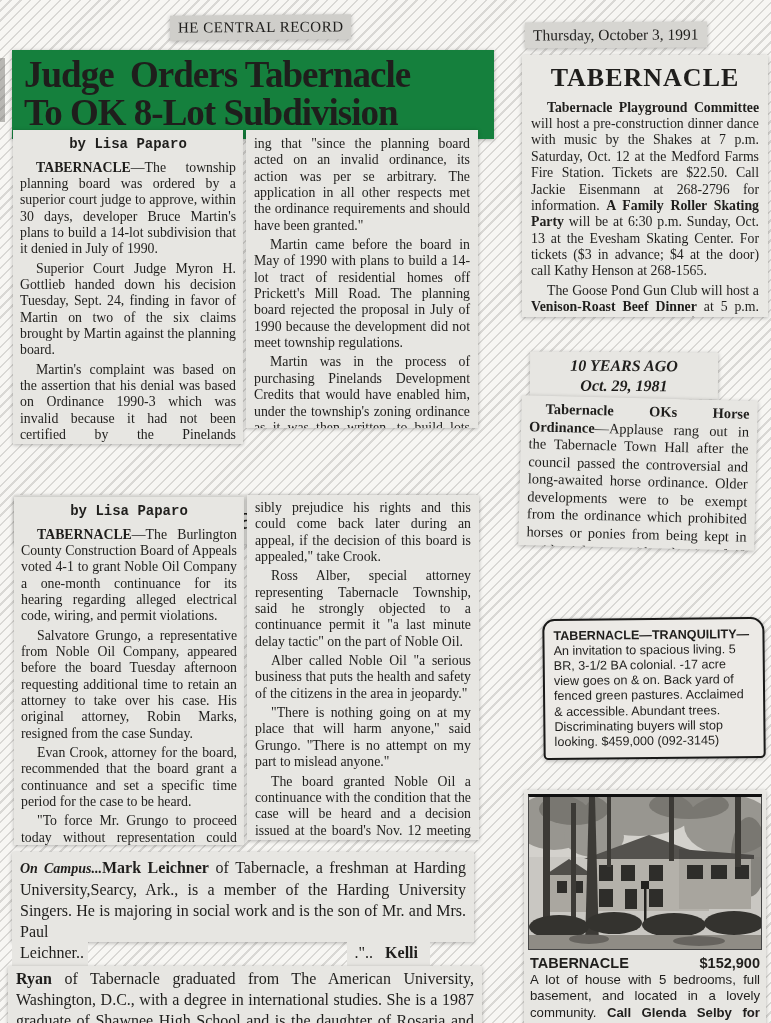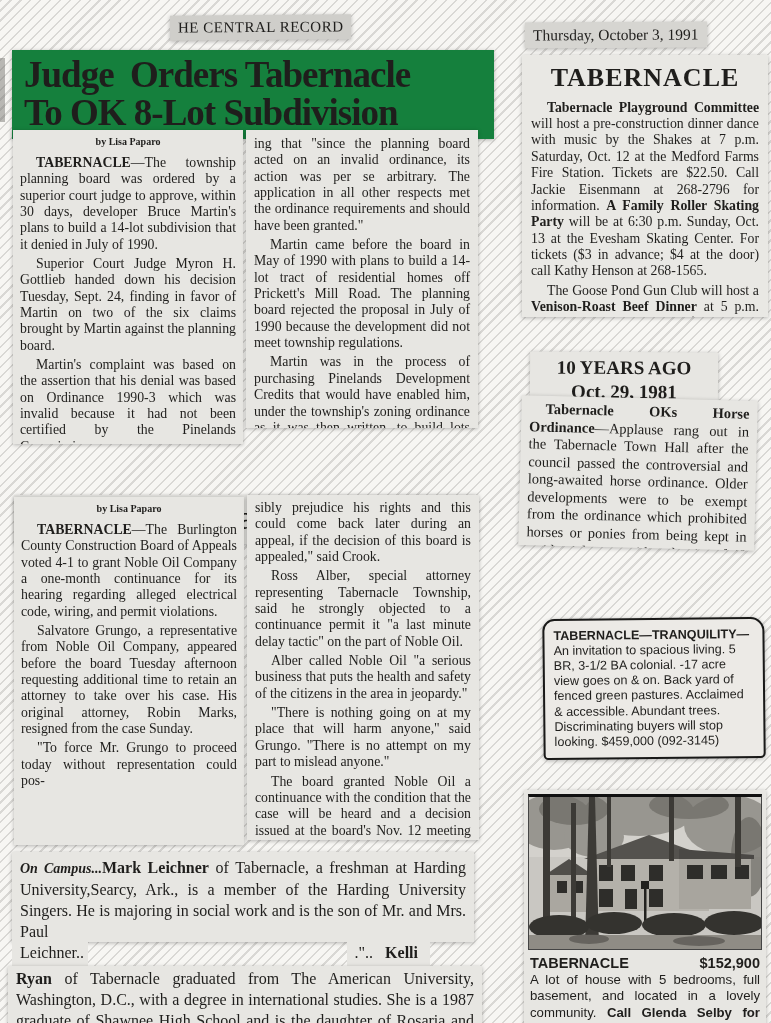--- a/index.html
+++ b/index.html
@@ -19,26 +19,26 @@
   }
   .pre{white-space:pre;}
   .headline1{
     font-weight:bold;font-size:37px;line-height:1.02;letter-spacing:-1px;
     padding:6px 8px 8px 12px;background:#15803d;
   }
   .headline2{
     font-weight:bold;font-size:33px;line-height:1.0;text-align:center;
     padding:7px 6px 9px 6px;background:#e2e1dd;margin-top:48px;
   }
-  .byline{font-weight:bold;font-size:10px;text-align:center;margin:2px 0 7px 0;}
+  .byline{font-weight:bold;font-size:14px;text-align:center;margin:2px 0 7px 0;font-family:Liberation Mono, monospace;}
   .colbody{font-size:13.8px;line-height:1.185;}
   .para{margin:0 0 3px 0;text-indent:16px;text-align:justify;}
   .para.ni{text-indent:0;}
   .news-title{font-weight:bold;font-size:26px;letter-spacing:1px;text-align:center;margin:2px 0 6px 0;}
-  .tenyears-hdr{font-weight:bold;font-size:19px;line-height:1.25;text-align:center;padding:4px 0 3px 0;}
+  .tenyears-hdr{font-weight:bold;font-size:16px;line-height:1.25;text-align:center;padding:4px 0 3px 0;font-style:italic;}
   .masthead{font-size:15px;letter-spacing:0.5px;padding:4px 8px;background:#cfceca;}
   .datetag{font-size:15.5px;padding:4px 8px;background:#d6d5d1;}
   .oncampus{font-size:16px;line-height:1.33;}
   .oncampus .lead{font-size:14px;}
   .ad-box{
     border:2px solid #191918;border-radius:12px 14px 5px 5px;background:#eceae6;
     font-family:"Liberation Sans", sans-serif;font-size:12.6px;line-height:1.2;
     padding:8px 9px;text-align:left;transform:rotate(-0.6deg);
   }
   .photo-ad{background:#e7e6e2;padding:4px 4px 8px 4px;}
@@ -98,27 +98,28 @@
     <p class="para"><span style="font-weight: bold;">Tabernacle OKs Horse Ordinance</span><span>—Applause rang out in the Tabernacle Town Hall after the council passed the controversial and long-awaited horse ordinance. Older developments were to be exempt from the ordinance which prohibited horses or ponies from being kept in residential areas with a density of 40 homes within a 60-acre area.</span></p>
   </div>
 
 <div class="clip headline2" style="left:14px;top:447px;width:462px;box-sizing:border-box;">Noble Oil Hearing Delayed</div>
 
 <div class="clip colbody" style="left:14px;top:497px;width:230px;height:348px;padding:4px 7px;box-sizing:border-box;overflow:hidden;">
   <div class="byline">by Lisa Paparo</div>
   <div>
       <p class="para"><span style="font-weight: bold;">TABERNACLE</span><span>—The Burlington County Construction Board of Appeals voted 4-1 to grant Noble Oil Company a one-month continuance for its hearing regarding alleged electrical code, wiring, and permit violations.</span></p>
       <p class="para"><span>Salvatore Grungo, a representative from Noble Oil Company, appeared before the board Tuesday afternoon requesting additional time to retain an attorney to take over his case.   His original attorney, Robin Marks, resigned from the case Sunday.</span></p>
+      <p class="para"><span>Evan Crook, attorney for the board, recommended that the board grant a continuance and set a specific time period for the case to be heard.</span></p>
       <p class="para"><span>"To force Mr. Grungo to proceed today without representation could pos-</span></p>
     </div>
 </div>
 
 <div class="clip colbody" style="left:247px;top:495px;width:232px;height:345px;padding:5px 8px;box-sizing:border-box;overflow:hidden;">
   <div>
-      <p class="para ni"><span>sibly prejudice his rights and this could come back later during an appeal, if the decision of this board is appealed," said Crook.</span></p>
+      <p class="para ni"><span>sibly prejudice his rights and this could come back later during an appeal, if the decision of this board is appealed," take Crook.</span></p>
       <p class="para"><span>Ross Alber, special attorney representing Tabernacle Township, said he strongly objected to a continuance permit it "a last minute delay tactic" on the part of Noble Oil.</span></p>
       <p class="para"><span>Alber called Noble Oil  "a serious business that puts the health and safety of the citizens in the area in jeopardy."</span></p>
       <p class="para"><span>"There is nothing going on at my place that will harm anyone," said Grungo. "There is no attempt on my part to mislead anyone."</span></p>
       <p class="para"><span>The board granted Noble Oil a continuance with the condition that the case will be heard and a decision issued at the board's Nov. 12 meeting "regardless of who is or is not represented by counsel."</span></p>
     </div>
 </div>
 
 <div class="clip ad-box" style="left:543px;top:618px;width:222px;box-sizing:border-box;background:#eceae6;"><span style="font-weight: bold;">TABERNACLE—TRANQUILITY—</span><span>An invitation to spacious living. 5 BR, 3-1/2 BA colonial. -17 acre view goes on &amp; on. Back yard of fenced green pastures. Acclaimed &amp; accessible. Abundant trees. Discriminating buyers will stop looking. $459,000 (092-3145)</span></div>
 
 <div class="clip photo-ad" style="left:524px;top:790px;width:242px;box-sizing:border-box;">

